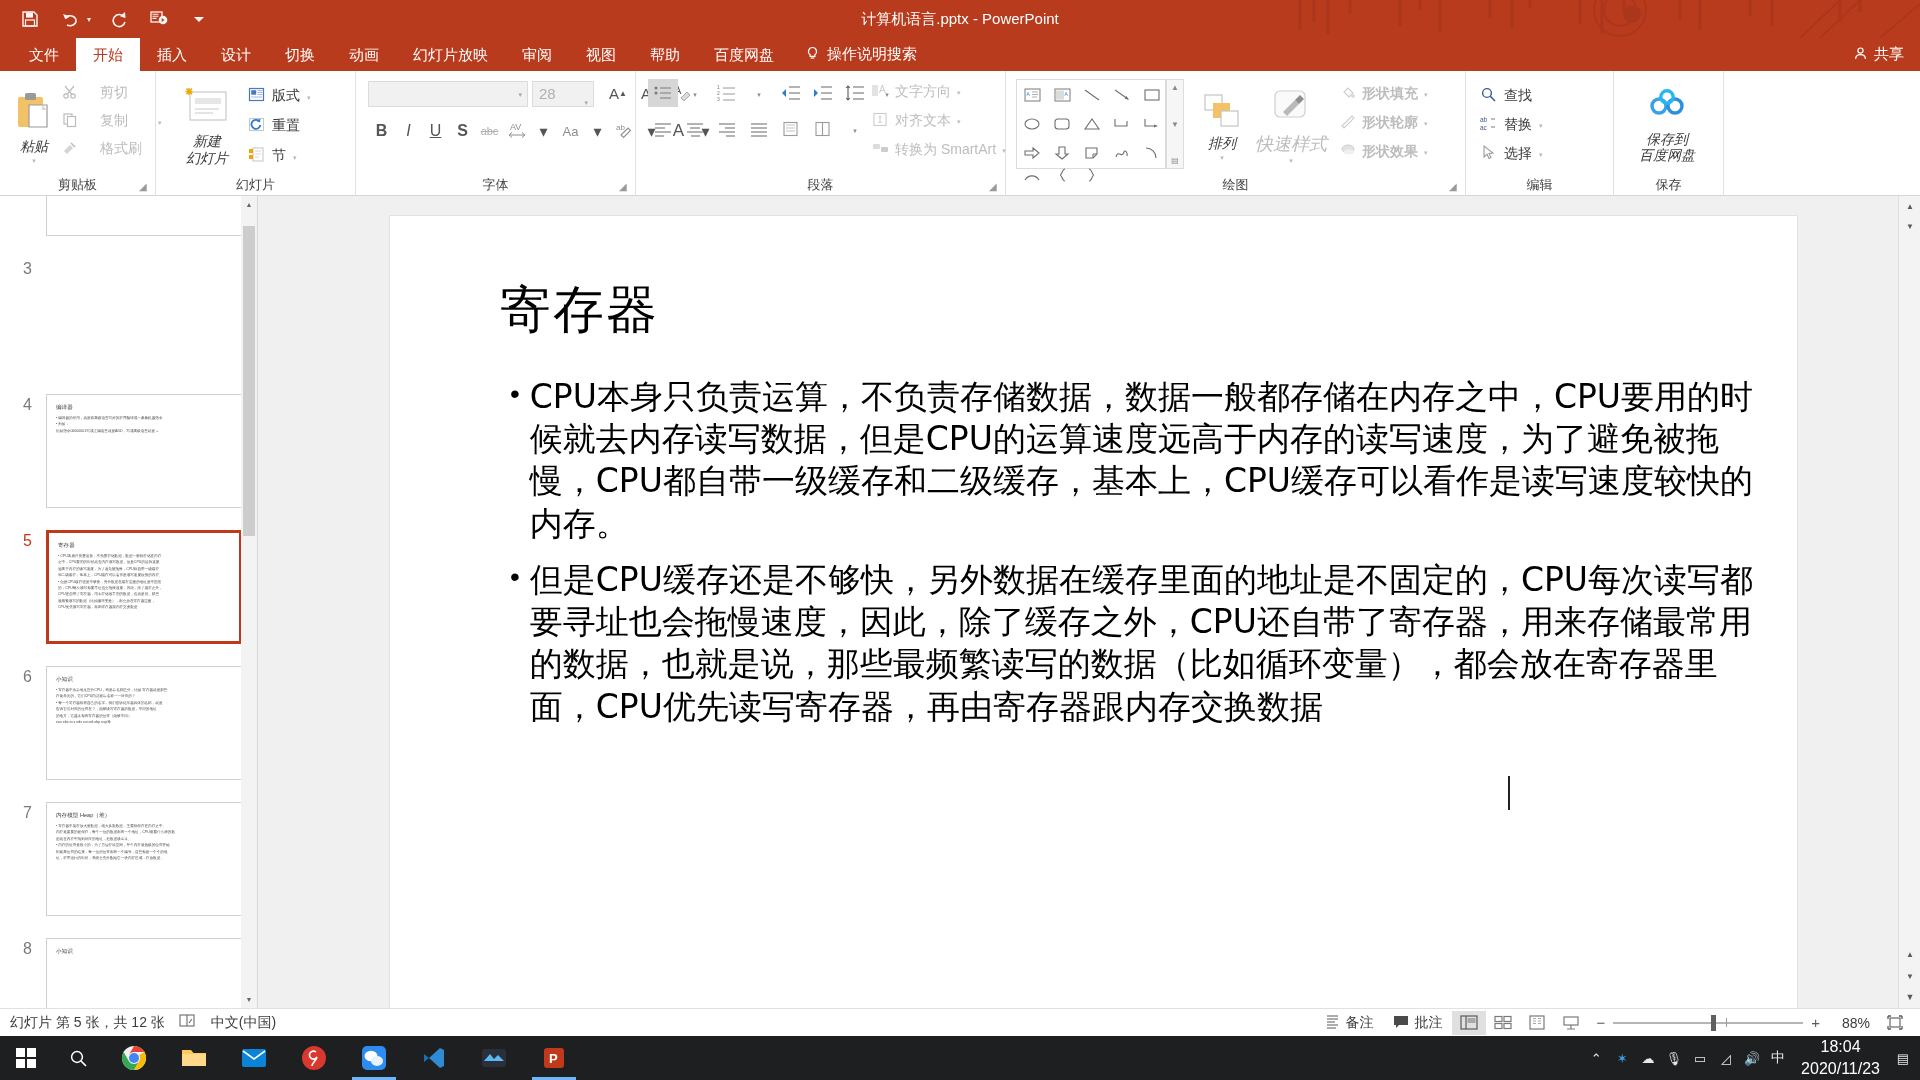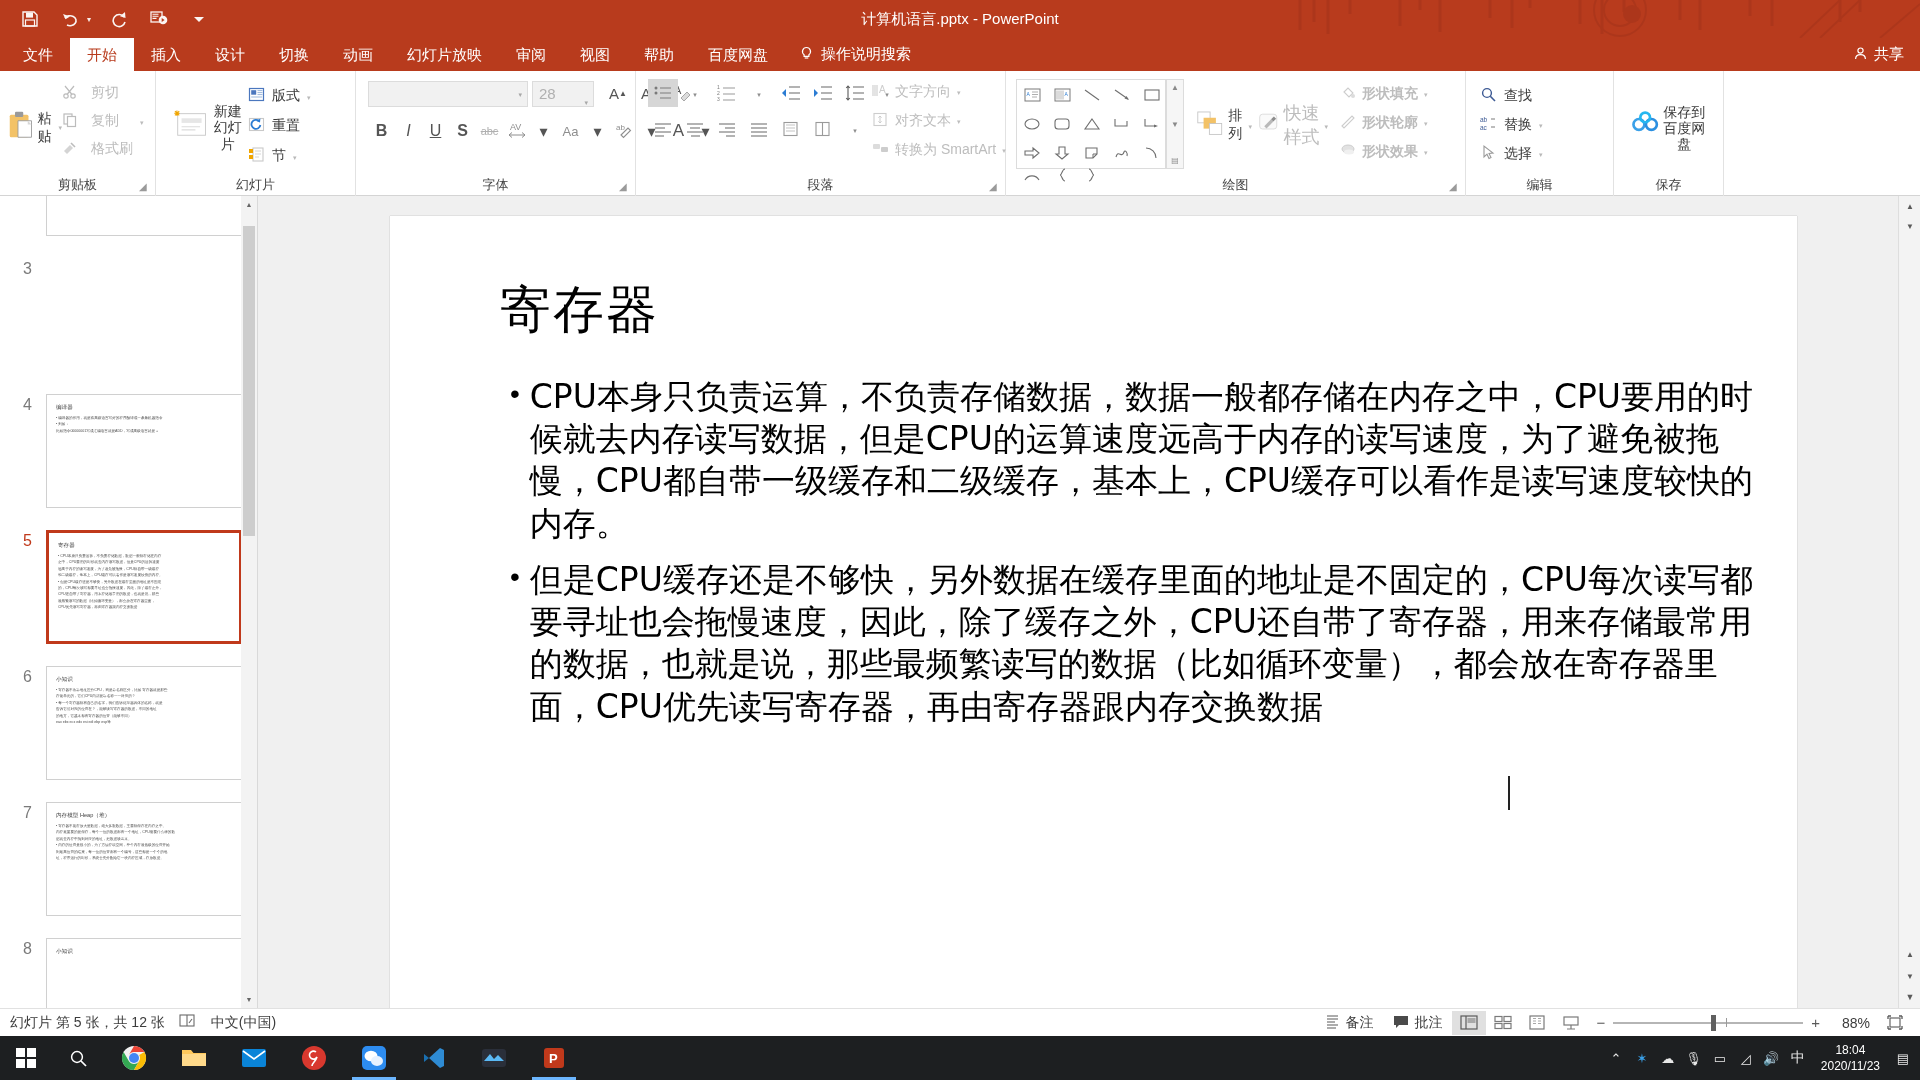--- a/index.html
+++ b/index.html
@@ -25,38 +25,38 @@
   }
   .tb-right{position:absolute;right:8px;top:0;height:38px;display:flex;align-items:center;gap:0;z-index:3;}
   .user-name{color:#fff;font-size:15px;margin-right:8px;white-space:nowrap;}
   .avatar{width:26px;height:26px;border-radius:50%;background:#3a3330;margin-right:18px;
           overflow:hidden;position:relative;}
   .avatar::after{content:"";position:absolute;left:6px;top:5px;width:13px;height:13px;border-radius:50%;background:#d8d2cb;}
   .avatar::before{content:"";position:absolute;left:2px;top:17px;width:21px;height:13px;border-radius:9px 9px 0 0;background:#1e1a18;z-index:2;}
   .wbtn{width:46px;height:38px;display:flex;align-items:center;justify-content:center;color:#fff;}
   
   .tabbar{position:absolute;left:0;top:38px;width:1920px;height:33px;background:#b83b1d;}
-  .tabs{position:absolute;left:6px;top:0;height:33px;display:flex;align-items:stretch;}
+  .tabs{position:absolute;left:12px;top:0;height:33px;display:flex;align-items:stretch;}
   .tab{padding:0 17px;height:33px;line-height:33px;color:#fff;font-size:15px;white-space:nowrap;}
   .tab.active{background:#fff;color:#b83b1d;}
   .tellme{display:flex;align-items:center;gap:7px;padding:0 14px;height:33px;color:#fff;font-size:15px;}
   .share{position:absolute;right:16px;top:0;height:33px;display:flex;align-items:center;gap:6px;color:#fff;font-size:15px;}
   
   .ribbon{position:absolute;left:0;top:71px;width:1920px;height:125px;background:#fff;border-bottom:1px solid #d4d4d4;}
   .grp{position:absolute;top:0;height:125px;border-right:1px solid #e2e2e2;}
   .grp-label{position:absolute;bottom:2px;left:0;width:100%;text-align:center;font-size:13px;color:#444;}
   .dlg{position:absolute;bottom:4px;right:5px;width:11px;height:11px;color:#9a9a9a;font-size:10px;line-height:11px;}
   .gray{color:#b9b9b9;}
-  .btn-v{display:flex;align-items:center;justify-content:center;cursor:default;}
+  .btn-v{display:flex;flex-direction:column;align-items:center;justify-content:center;cursor:default;font-style:italic;}
   .caret{font-size:7px;line-height:1;position:relative;top:1px;}
   
   .paste{position:absolute;left:6px;top:6px;width:56px;height:98px;}
   .paste .lbl{font-size:14px;color:#3a3a3a;margin-top:4px;}
   .clip-items{position:absolute;left:62px;top:8px;width:110px;}
-  .clip-items > div{height:28px;display:flex;align-items:center;gap:13px;font-size:14px;color:#bcbcbc;}
+  .clip-items > div{height:28px;display:flex;align-items:center;gap:22px;font-size:14px;color:#bcbcbc;}
   
   .newslide{position:absolute;left:14px;top:6px;width:74px;height:98px;}
   .newslide .lbl{font-size:14px;color:#3a3a3a;text-align:center;line-height:1.15;margin-top:3px;}
   .sl-items{position:absolute;left:92px;top:10px;width:92px;}
   .sl-items > div{height:30px;display:flex;align-items:center;gap:7px;font-size:14px;color:#3a3a3a;}
   
   .fontname{position:absolute;left:12px;top:10px;width:160px;height:26px;background:#f1f1f1;border:1px solid #dcdcdc;}
   .fontsize{position:absolute;left:176px;top:10px;width:62px;height:26px;background:#f1f1f1;border:1px solid #dcdcdc;
             font-size:15px;color:#b0b0b0;padding-left:6px;line-height:24px;}
   .cb-caret{position:absolute;right:5px;top:9px;font-size:7px;color:#a8a8a8;}
@@ -134,21 +134,21 @@
   .zs-knob{position:absolute;left:98px;top:-7px;width:5px;height:16px;background:#606060;}
   .zs-tick{position:absolute;left:113px;top:-4px;width:1px;height:9px;background:#9a9a9a;}
   
   .taskbar{position:absolute;left:0;top:1036px;width:1920px;height:44px;background:#1d1f21;display:flex;align-items:center;}
   .tb-start{width:52px;height:44px;display:flex;align-items:center;justify-content:center;}
   .tb-search{width:52px;height:44px;display:flex;align-items:center;justify-content:center;color:#fff;}
   .tb-app{width:60px;height:44px;display:flex;align-items:center;justify-content:center;position:relative;}
   .tb-app.active::after{content:"";position:absolute;bottom:0;left:8px;width:44px;height:3px;background:#6cb6ff;}
   .tray{margin-left:auto;display:flex;align-items:center;gap:0;padding-right:4px;color:#fff;}
   .tray-ic{width:26px;height:44px;display:flex;align-items:center;justify-content:center;font-size:13px;color:#e8e8e8;}
-  .clock{display:flex;flex-direction:column;align-items:center;justify-content:center;color:#fff;font-size:12px;line-height:1.35;padding:0 10px;height:44px;}
+  .clock{display:flex;flex-direction:column;align-items:center;justify-content:center;color:#fff;font-size:16px;line-height:1.35;padding:0 10px;height:44px;}
 </style>
 </head>
 <body>
 
 <div class="titlebar">
   <svg class="tb-deco" viewBox="0 0 640 38" preserveAspectRatio="none">
     <g stroke="#a3331a" stroke-width="3" fill="none">
       <path d="M20 0 v30"></path>
         <path d="M34 0 v22"></path>
         <path d="M48 0 v34"></path>

